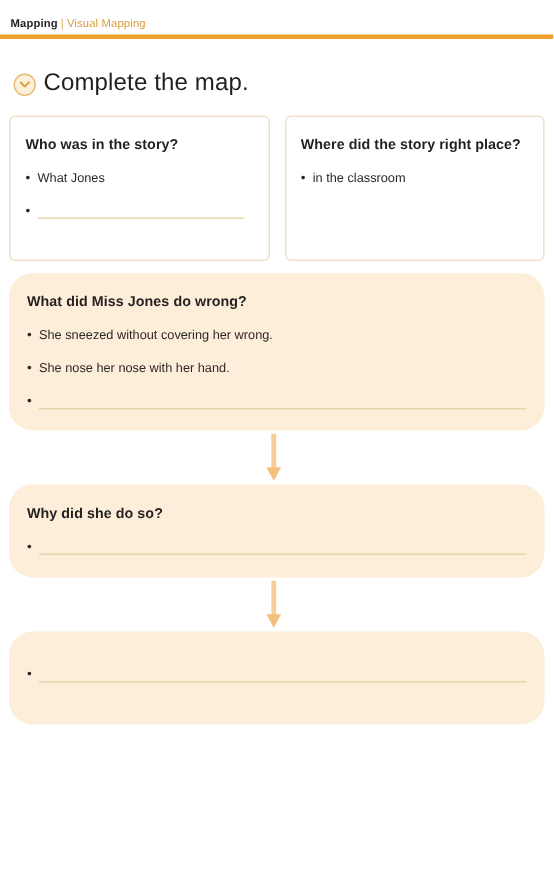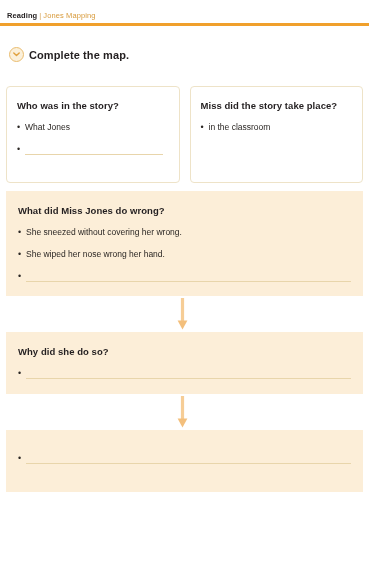--- a/index.html
+++ b/index.html
@@ -58,29 +58,28 @@
     border-radius: 50%;
     background: #fbf0da;
     border: 1px solid #eabd70;
     display: flex;
     align-items: center;
     justify-content: center;
     flex: 0 0 auto;
   }
   .bullet-badge svg { display: block; }
   .section-title-text {
-    font-size: 11px;
-    font-weight: bold;
+    font-size: 16px;
+    font-weight: normal;
     color: #231f20;
     letter-spacing: 0.1px;
   }
 
   
   .map {
-    margin-top: 12px;
     padding: 12px 6px;
   }
   .row-top {
     display: flex;
     gap: 10px;
   }
   .card {
     box-sizing: border-box;
     border-radius: 4px;
   }
@@ -88,21 +87,21 @@
     flex: 1 1 0;
     background: #ffffff;
     border: 1px solid #eee3c8;
     padding: 12px 10px 10px 10px;
     min-height: 97px;
   }
   .card-peach {
     background: #fceed8;
     border: none;
     padding: 13px 12px 14px 12px;
-    border-radius: 0;
+    border-radius: 16px;
   }
   .card-q {
     font-size: 9.5px;
     font-weight: bold;
     color: #231f20;
     letter-spacing: 0.05px;
     line-height: 13px;
   }
   .answers {
     margin-top: 9px;
@@ -141,21 +140,21 @@
     position: relative;
     left: -2px;
   }
   .arrow-wrap svg { display: block; }
 </style>
 </head>
 <body>
 
 <div class="header">
   <div class="crumbs">
-    <span class="crumb-main">Reading</span><span class="crumb-sep">|</span><span class="crumb-sub">Jones Mapping</span>
+    <span class="crumb-main">Mapping</span><span class="crumb-sep">|</span><span class="crumb-sub">Visual Mapping</span>
   </div>
   <div class="header-rule"></div>
 </div>
 
 <div class="section-title">
   <span class="bullet-badge">
     <svg width="7" height="5" viewBox="0 0 7 5">
       <path d="M0.8 1 L3.5 3.6 L6.2 1" fill="none" stroke="#e0a13f" stroke-width="1.4" stroke-linecap="round" stroke-linejoin="round"></path>
     </svg>
   </span>
@@ -174,41 +173,41 @@
           <span class="ans-text">What Jones</span>
         </div>
         <div class="ans ans-blank short">
           <span class="ans-dot">•</span>
           <span class="ans-text"></span>
         </div>
       </div>
     </div>
 
     <div class="card card-white">
-      <div class="card-q">Miss did the story take place?</div>
+      <div class="card-q">Where did the story right place?</div>
       <div class="answers">
         <div class="ans">
           <span class="ans-dot">•</span>
           <span class="ans-text">in the classroom</span>
         </div>
       </div>
     </div>
 
   </div>
 
   <div class="card card-peach" style="margin-top:8px;min-height:104px;">
     <div class="card-q">What did Miss Jones do wrong?</div>
     <div class="answers">
       <div class="ans">
         <span class="ans-dot">•</span>
         <span class="ans-text">She sneezed without covering her wrong.</span>
       </div>
       <div class="ans">
         <span class="ans-dot">•</span>
-        <span class="ans-text">She wiped her nose wrong her hand.</span>
+        <span class="ans-text">She nose her nose with her hand.</span>
       </div>
       <div class="ans ans-blank">
         <span class="ans-dot">•</span>
         <span class="ans-text"></span>
       </div>
     </div>
   </div>
 
   <div class="arrow-wrap">
     <svg width="13" height="32" viewBox="0 0 13 32">

